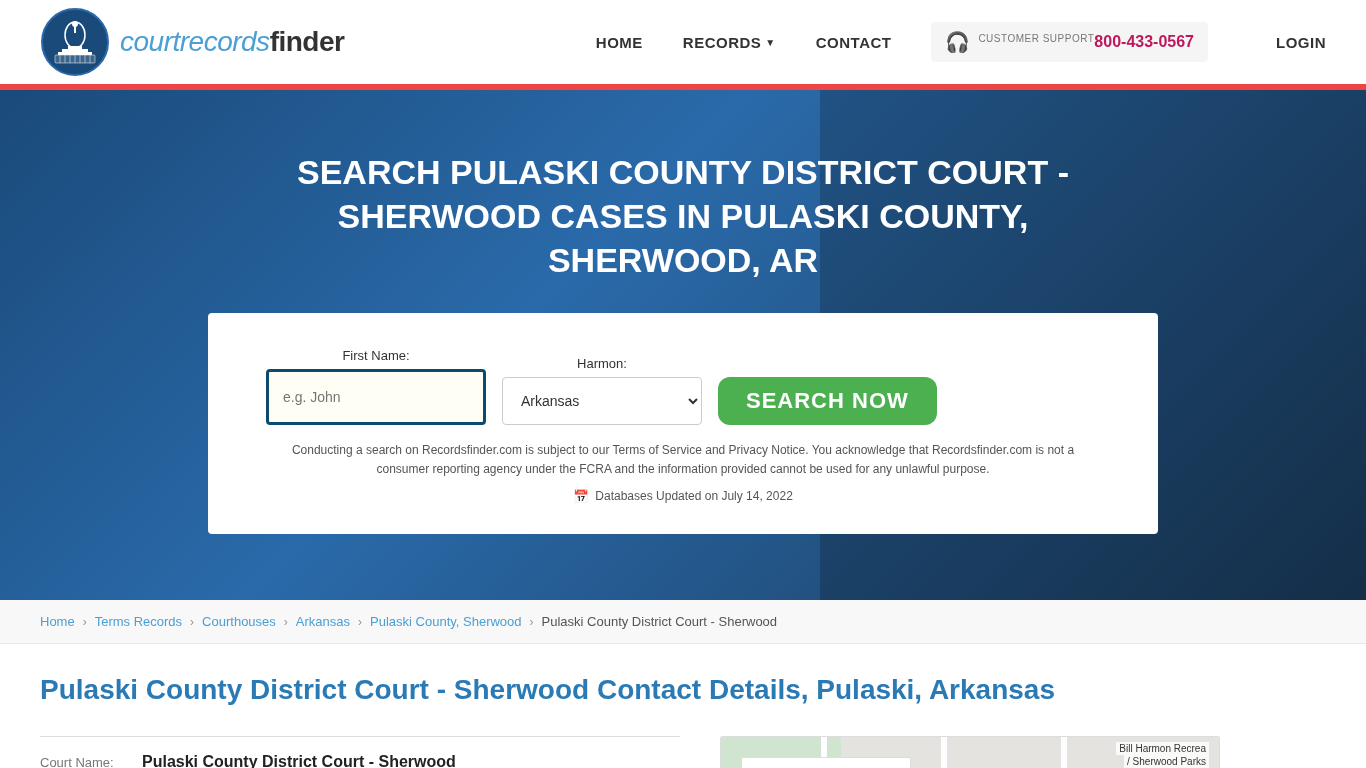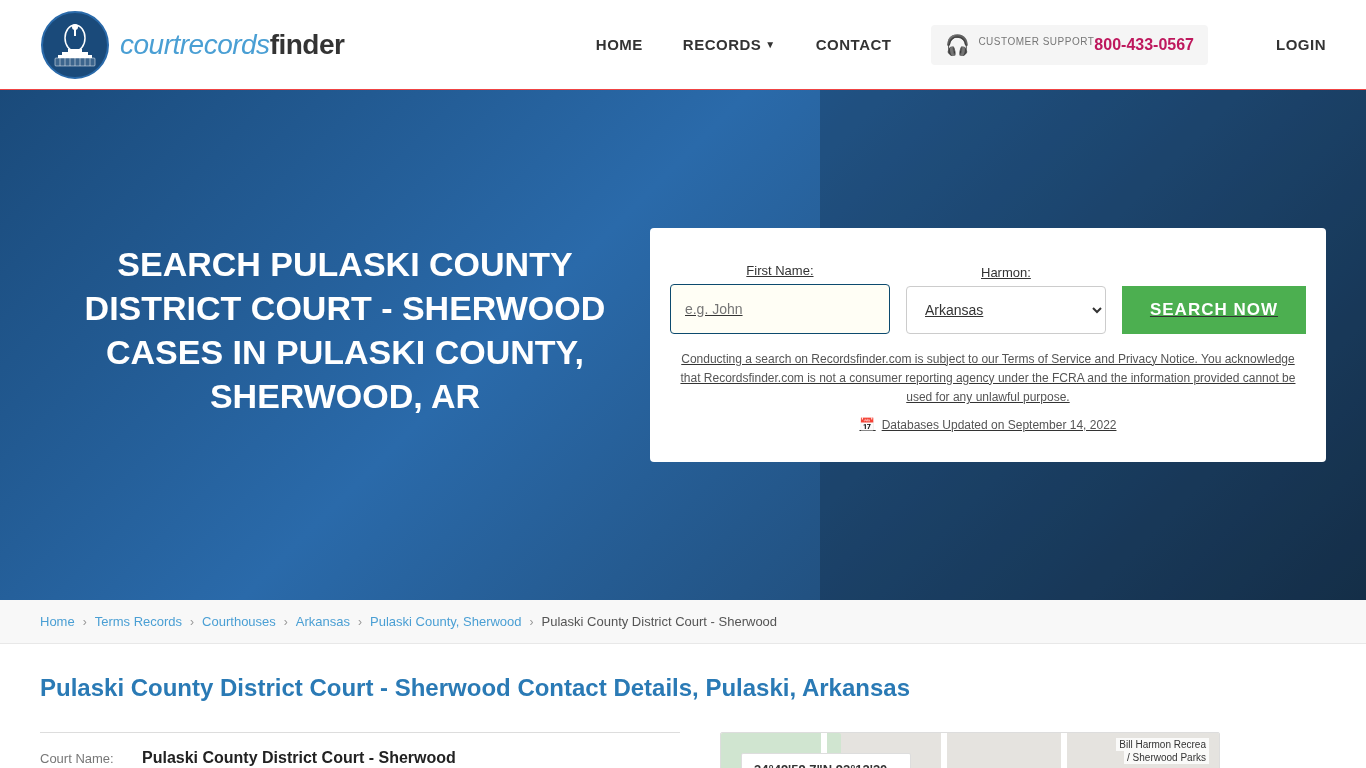--- a/index.html
+++ b/index.html
@@ -4,21 +4,21 @@
   <style>
     * { margin: 0; padding: 0; box-sizing: border-box; }
     body { font-family: Arial, sans-serif; font-size: 14px; color: #333; background: #fff; width: 1366px; }
 
     
     .header {
       display: flex;
       align-items: center;
       padding: 10px 40px;
       background: #fff;
-      border-bottom: 1px solid #ef4444;
+      border-bottom: 6px solid #ef4444;
       height: 90px;
     }
     .logo-area {
       display: flex;
       align-items: center;
       gap: 10px;
       flex: 1;
     }
     .logo-icon {
       width: 70px;
@@ -92,21 +92,21 @@
 
     
     .hero {
       background: linear-gradient(135deg, #1a4a7a 0%, #2a6aaa 40%, #1a3a5a 100%);
       padding: 60px 40px;
       text-align: center;
       position: relative;
       overflow: hidden;
       min-height: 510px;
       display: flex;
-      flex-direction: row;
+      flex-direction: column;
       align-items: center;
     }
     .hero::before {
       content: '';
       position: absolute;
       right: 0; top: 0; bottom: 0;
       width: 40%;
       background: rgba(0,0,0,0.2);
     }
     .hero-title {
@@ -116,73 +116,72 @@
       text-transform: uppercase;
       line-height: 1.3;
       max-width: 900px;
       margin-bottom: 30px;
       position: relative;
       z-index: 2;
     }
     .search-box {
       background: #fff;
       border-radius: 4px;
-      padding: 35px 20px 30px;
+      padding: 35px 58px 30px;
       max-width: 950px;
       width: 100%;
       position: relative;
       z-index: 2;
-      text-decoration: underline;
     }
     .search-fields {
       display: flex;
       gap: 16px;
       align-items: flex-end;
       margin-bottom: 16px;
     }
     .field-group {
       display: flex;
       flex-direction: column;
       gap: 6px;
     }
     .field-group label {
       font-size: 13px;
       color: #333;
       font-weight: normal;
     }
     .field-group input {
-      border: 1px solid #0c4a6e;
+      border: 3px solid #0c4a6e;
       border-radius: 4px;
       padding: 10px 14px;
       font-size: 14px;
       color: #aaa;
       outline: none;
       background: #fffef5;
       width: 220px;
-      height: 50px;
+      height: 56px;
     }
     .field-group select {
       border: 1px solid #ccc;
       border-radius: 4px;
       padding: 10px 14px;
       font-size: 14px;
       color: #333;
       outline: none;
       background: #fff;
       width: 200px;
       height: 48px;
       appearance: auto;
     }
     .search-btn {
       background: #4caf50;
       color: #fff;
       border: none;
-      border-radius: 0;
+      border-radius: 12px;
       padding: 0 28px;
-      font-size: 17px;
+      font-size: 22px;
       font-weight: bold;
       cursor: pointer;
       text-transform: uppercase;
       letter-spacing: 1px;
       height: 48px;
       white-space: nowrap;
     }
     .disclaimer {
       font-size: 12px;
       color: #555;
@@ -223,21 +222,21 @@
       font-size: 13px;
       color: #555;
     }
 
     
     .content {
       padding: 30px 40px;
       max-width: 1366px;
     }
     .content-title {
-      font-size: 24px;
+      font-size: 28px;
       color: #2a7ab5;
       font-weight: bold;
       margin-bottom: 30px;
     }
     .court-info-grid {
       display: flex;
       gap: 40px;
     }
     .court-details {
       flex: 1;
@@ -373,21 +372,21 @@
           <option>Texas</option>
         </select>
       </div>
       <button class="search-btn">SEARCH NOW</button>
     </div>
     <div class="disclaimer">
       <span>Conducting a search on Recordsfinder.com is subject to our Terms of Service and Privacy Notice. You acknowledge that Recordsfinder.com is not a consumer reporting agency under the FCRA and the information provided cannot be used for any unlawful purpose.</span>
     </div>
     <div class="db-updated">
       <span class="calendar-icon">📅</span>
-      <span>Databases Updated on September 14, 2022</span>
+      <span>Databases Updated on July 14, 2022</span>
     </div>
   </div>
 </section>
 
 <nav class="breadcrumb">
   <a href="#">Home</a>
   <span class="breadcrumb-sep">›</span>
   <a href="#">Terms Records</a>
   <span class="breadcrumb-sep">›</span>
   <a href="#">Courthouses</a>

